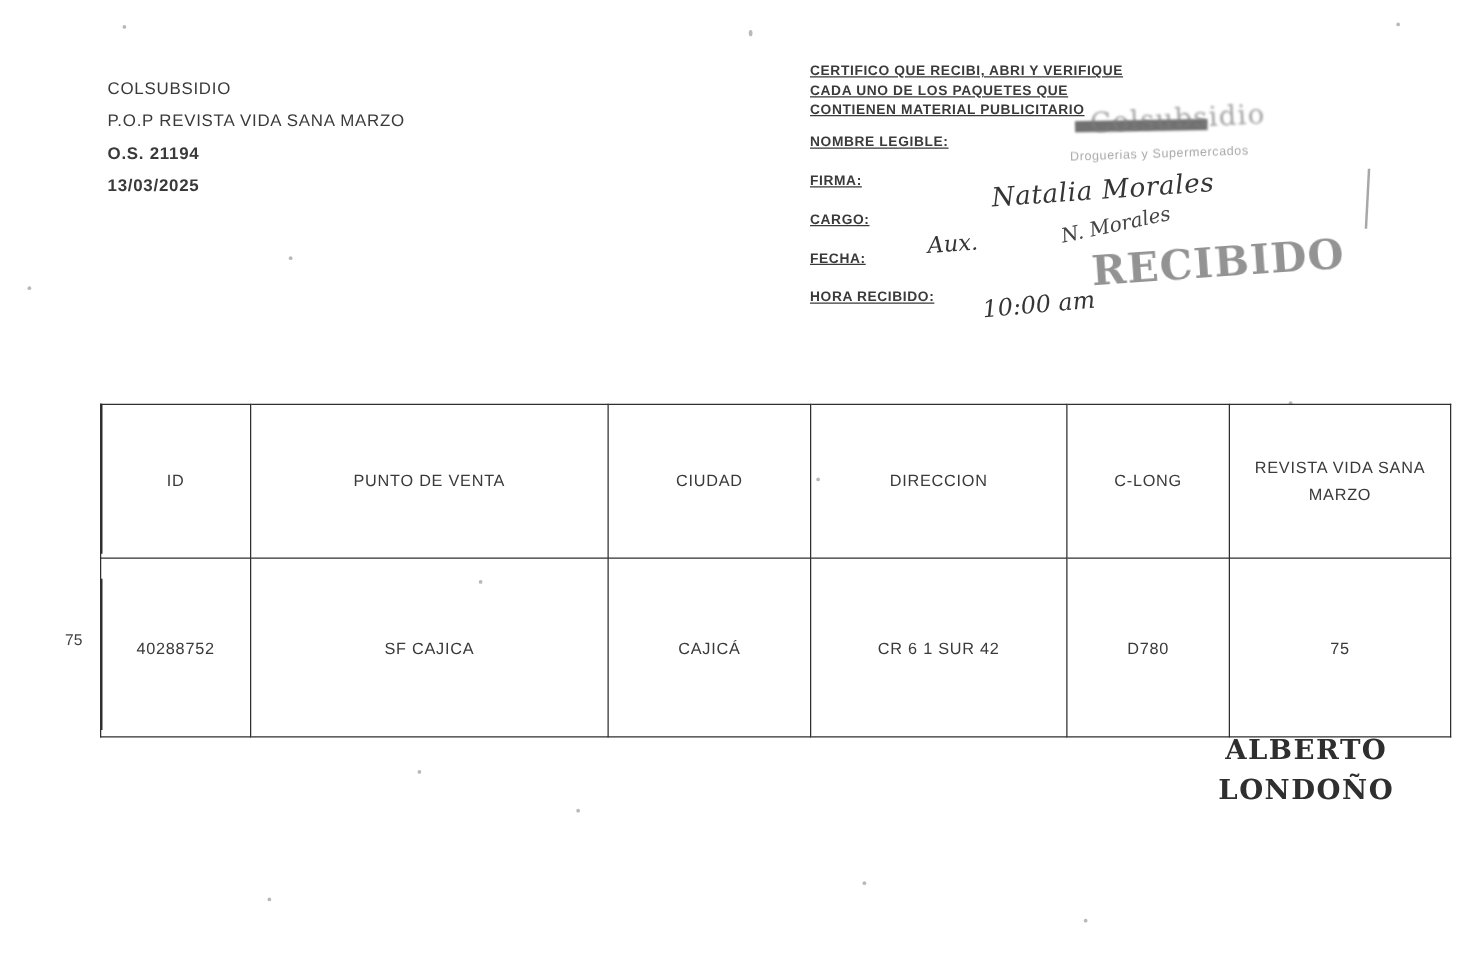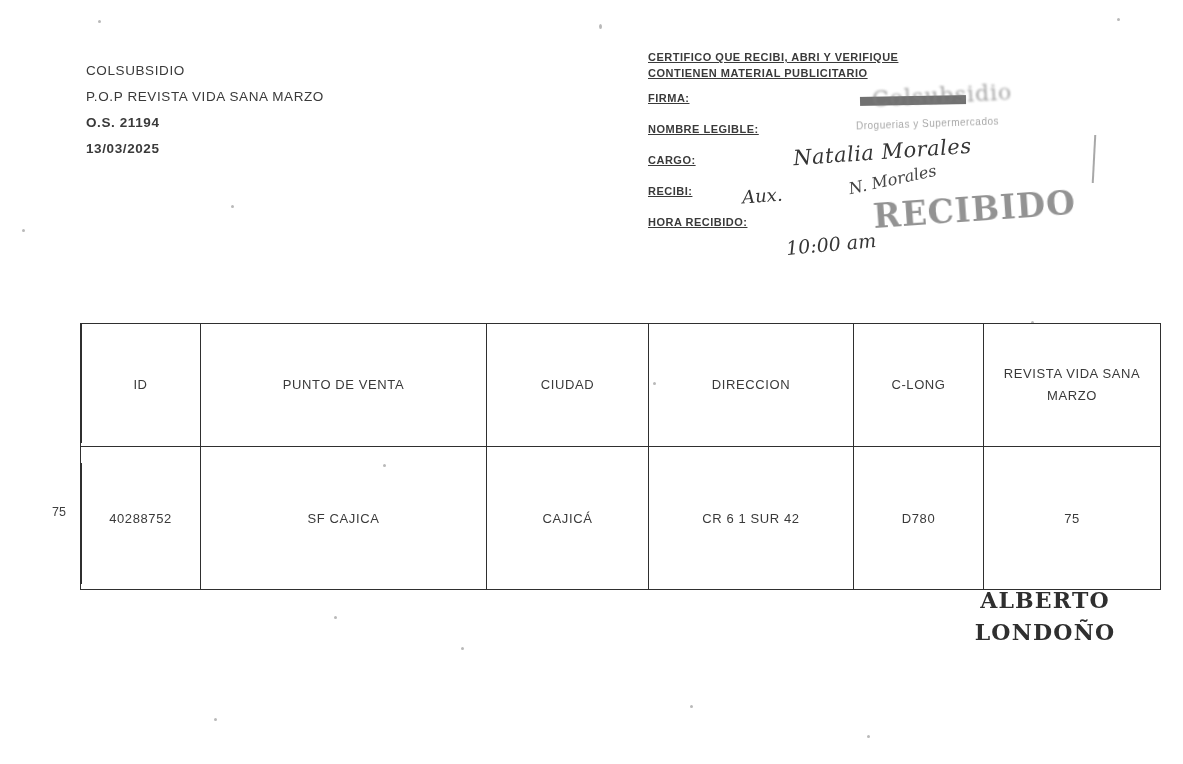--- a/index.html
+++ b/index.html
@@ -252,34 +252,35 @@
 
 <div id="header-left">
   <div>COLSUBSIDIO</div>
   <div>P.O.P REVISTA VIDA SANA MARZO</div>
   <div class="hl-bold">O.S. 21194</div>
   <div class="hl-bold">13/03/2025</div>
 </div>
 
 <div id="cert-block">
   <div class="cert-line">CERTIFICO QUE RECIBI, ABRI Y VERIFIQUE</div>
+  <div class="cert-line">CADA UNO DE LOS PAQUETES QUE</div>
   <div class="cert-line">CONTIENEN MATERIAL PUBLICITARIO</div>
 
   <div class="cert-fields">
     <div class="cert-field">
+      <span class="lbl">NOMBRE LEGIBLE:</span>
+    </div>
+    <div class="cert-field">
       <span class="lbl">FIRMA:</span>
     </div>
     <div class="cert-field">
-      <span class="lbl">NOMBRE LEGIBLE:</span>
-    </div>
-    <div class="cert-field">
       <span class="lbl">CARGO:</span>
     </div>
     <div class="cert-field">
-      <span class="lbl">RECIBI:</span>
+      <span class="lbl">FECHA:</span>
     </div>
     <div class="cert-field">
       <span class="lbl">HORA RECIBIDO:</span>
     </div>
   </div>
 </div>
 
 <div class="hand" id="hand-name">Natalia Morales</div>
 <div class="hand" id="hand-cargo">Aux.</div>
 <div class="hand" id="hand-hora">10:00 am</div>

